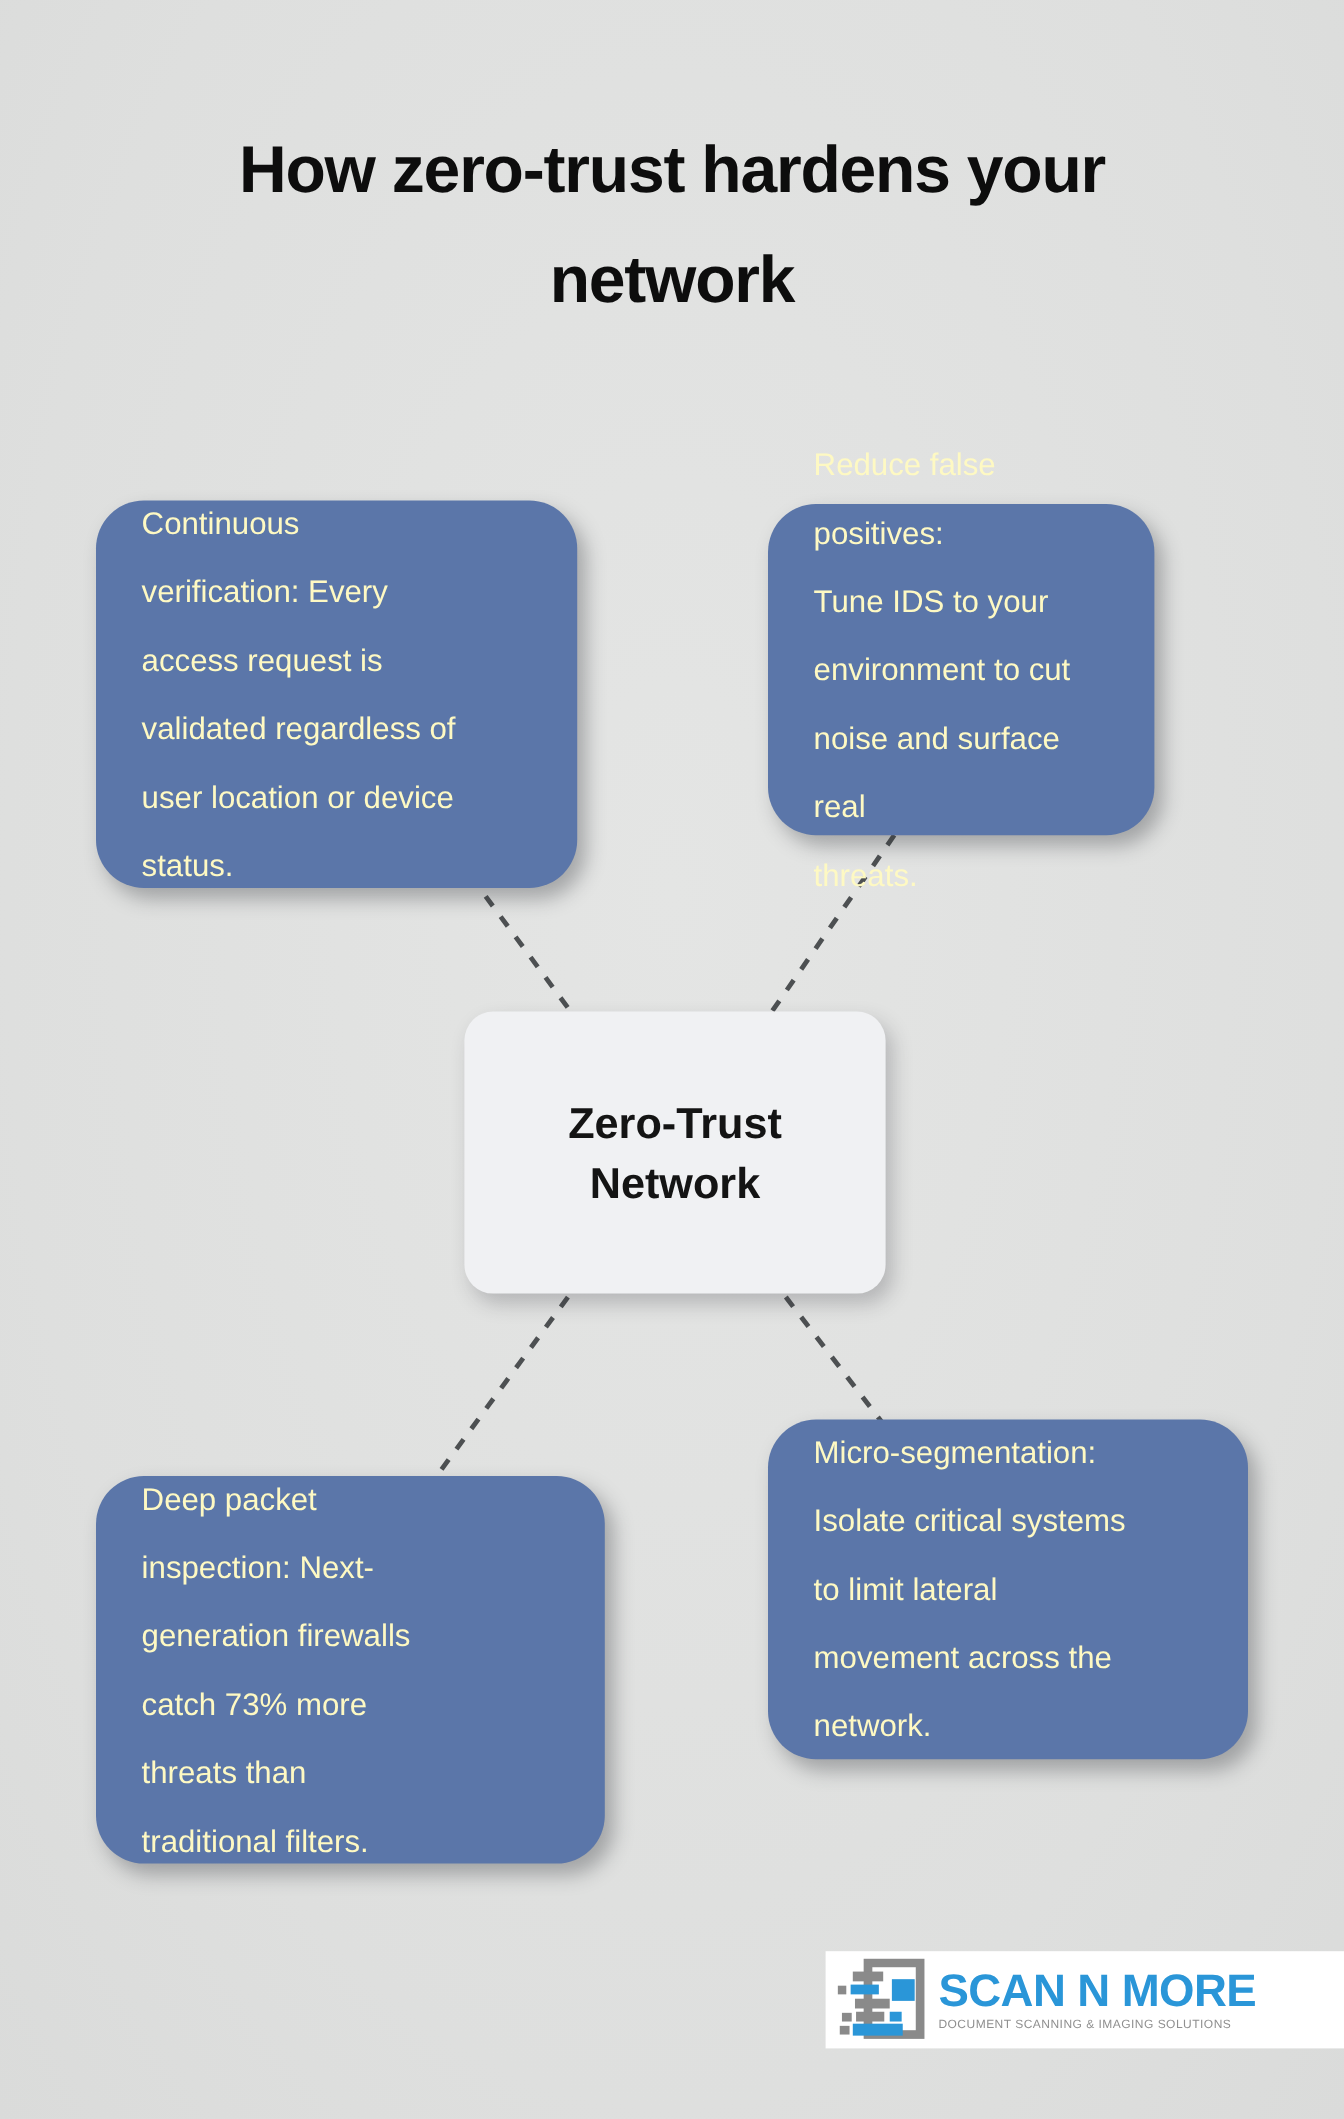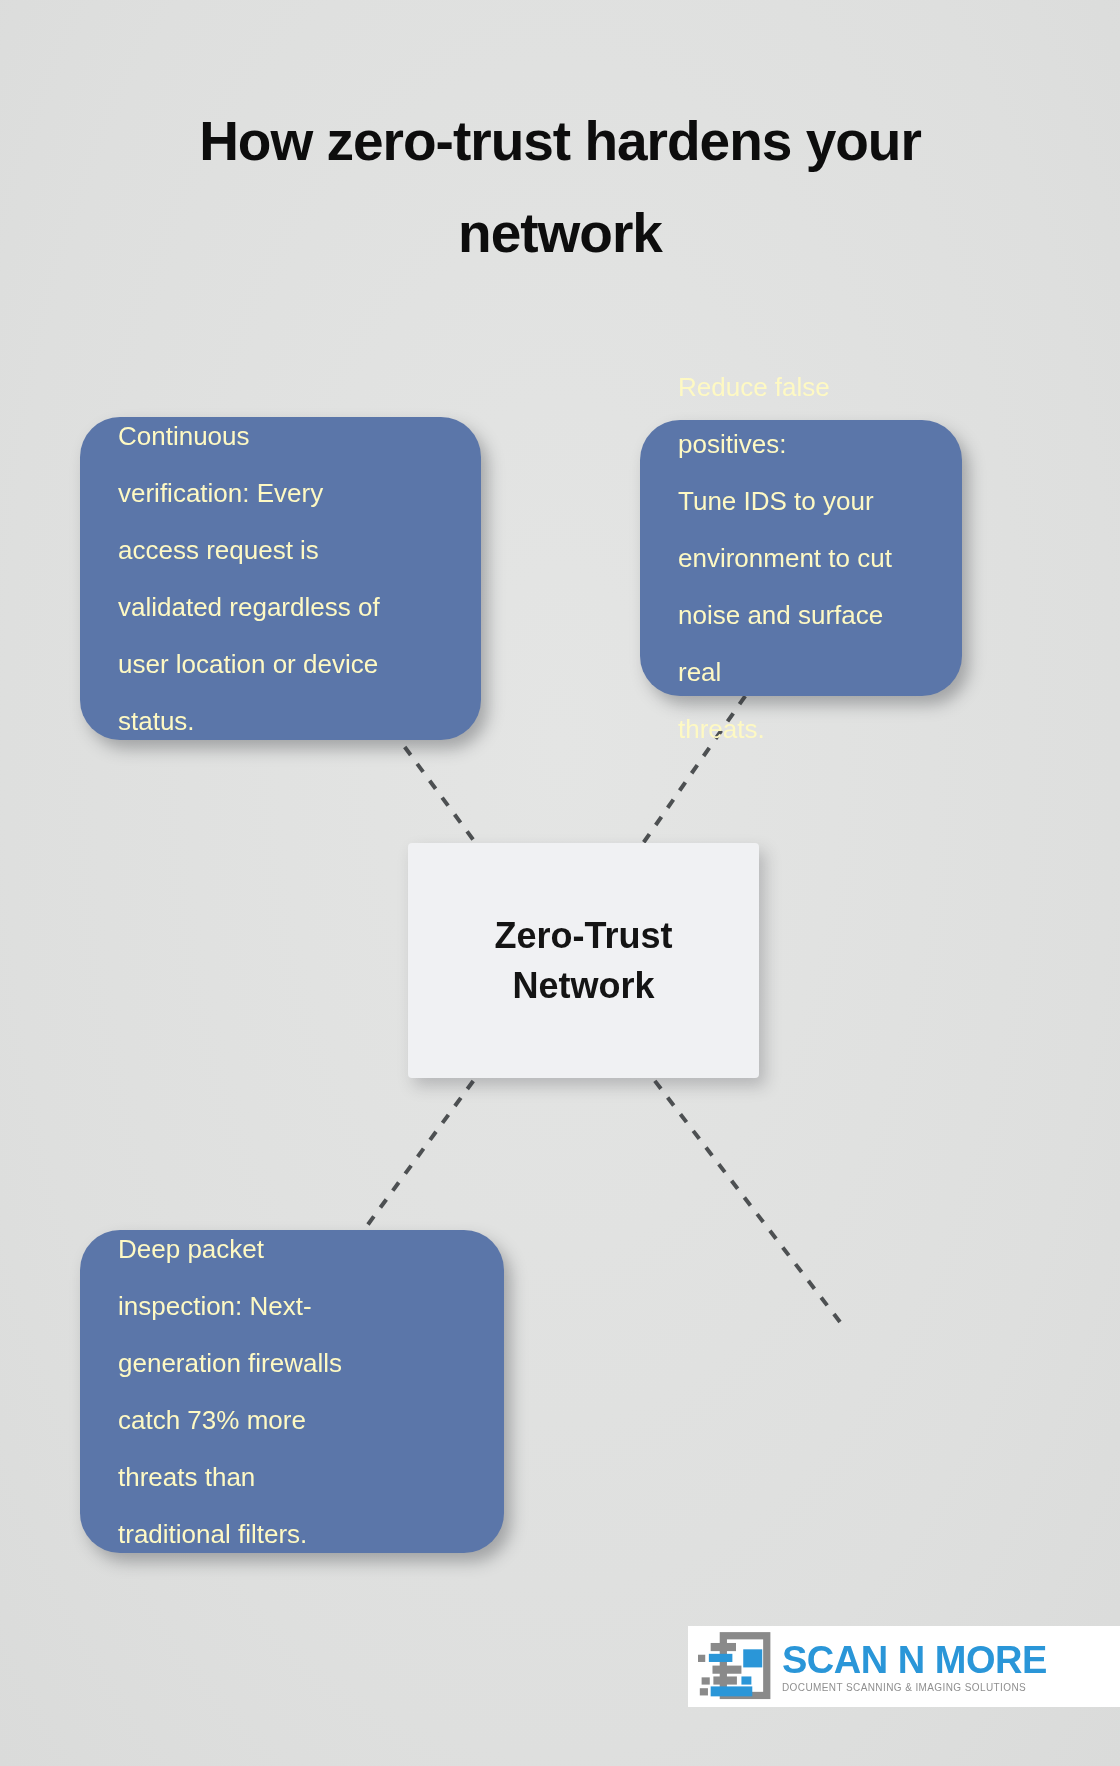--- a/index.html
+++ b/index.html
@@ -47,26 +47,25 @@
   }
   .card-tl { left: 80px;  top: 417px;  width: 401px; height: 323px; }
   .card-tr { left: 640px; top: 420px;  width: 322px; height: 276px; }
   .card-bl { left: 80px;  top: 1182px; width: 424px; height: 323px; margin-top: 48px; }
   .card-br { left: 640px; top: 1183px; width: 400px; height: 283px; }
   .center-node {
     position: absolute;
     left: 387px; top: 843px;
     width: 351px; height: 235px;
     background: #f0f1f3;
-    border-radius: 4px;
+    border-radius: 24px;
     box-shadow: 6px 8px 16px rgba(50,52,58,0.25);
     display: flex;
     align-items: center;
     justify-content: center;
-    margin-left: 21px;
   }
   .center-label {
     font-size: 36px;
     line-height: 50px;
     font-weight: bold;
     color: #141414;
     text-align: center;
     white-space: pre-line;
   }
   .brand-logo {
@@ -130,20 +129,27 @@
 
   <div class="card card-bl">
     <div class="card-text">Deep packet
 inspection: Next-
 generation firewalls
 catch 73% more
 threats than
 traditional filters.</div>
   </div>
 
+  <div class="card card-br">
+    <div class="card-text">Micro-segmentation:
+Isolate critical systems
+to limit lateral
+movement across the
+network.</div>
+  </div>
 
   <div class="center-node">
     <div class="center-label">Zero-Trust
 Network</div>
   </div>
 
   <div class="brand-logo">
     <svg class="brand-icon" viewBox="0 0 84 76" xmlns="http://www.w3.org/2000/svg">
       <rect x="28" y="4" width="48" height="66" fill="none" stroke-width="8" stroke="#8a8a8a"></rect>
       <rect x="14" y="12" width="28" height="9" fill="#8a8a8a"></rect>

